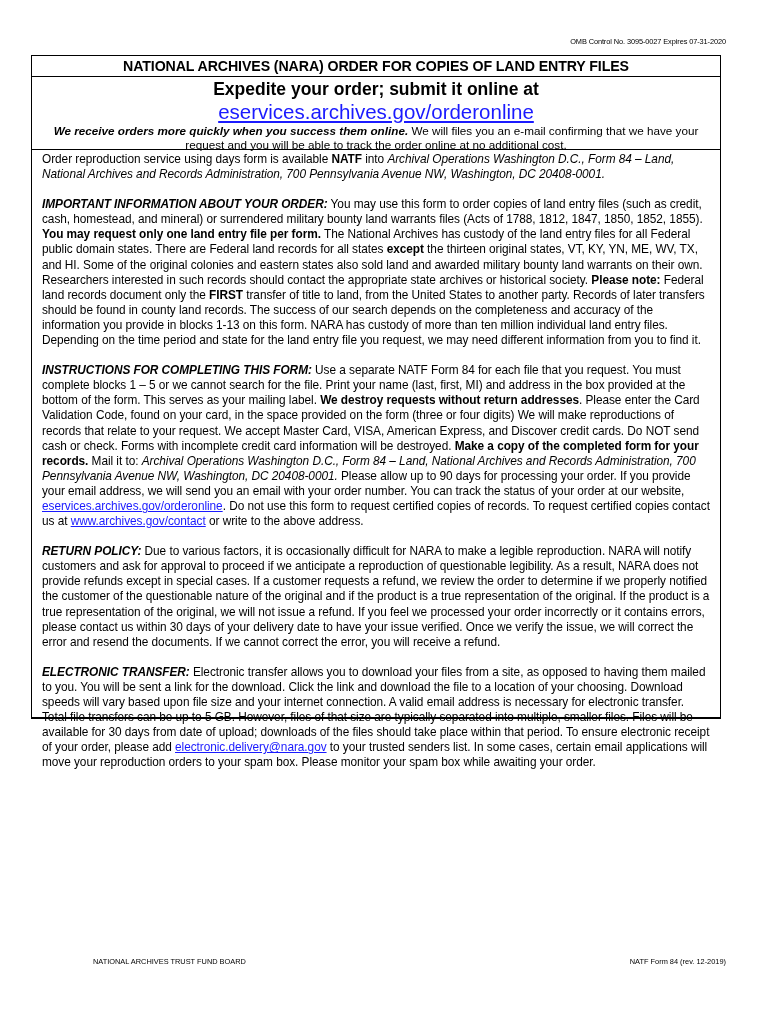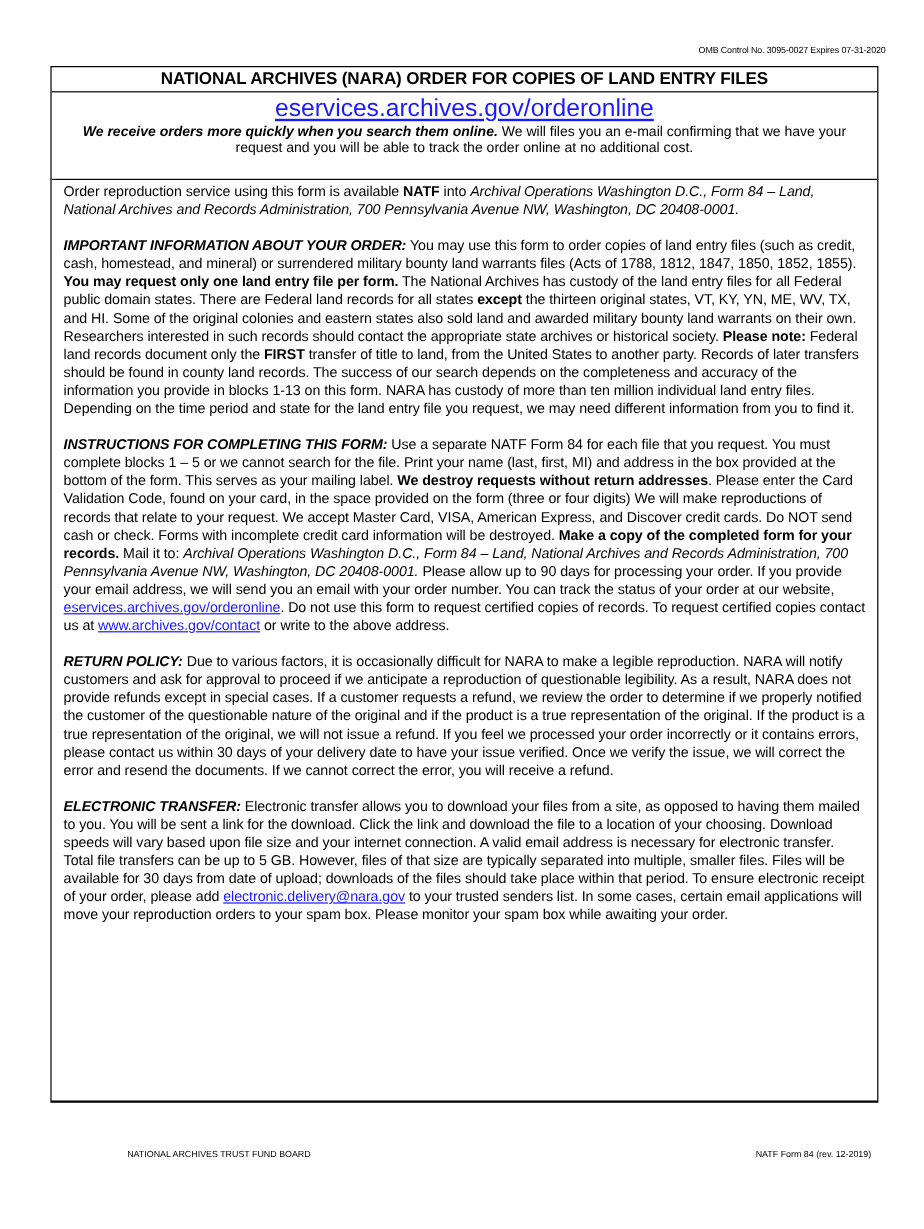--- a/index.html
+++ b/index.html
@@ -1,45 +1,46 @@
 <!DOCTYPE html>
 <html><head>
 <meta charset="utf-8">
 <style>
   html, body { margin:0; padding:0; background:#ffffff; }
   body { width:770px; height:1024px; position:relative; font-family:"Liberation Sans", sans-serif; color:#000; overflow:hidden; }
-  .omb { position:absolute; top:37px; right:32px; font-size:7.4px; letter-spacing:-0.1px; }
-  .frame { position:absolute; left:42px; top:55px; width:690px; height:864px; border:1.5px solid #000; border-bottom-width:2px; box-sizing:border-box; }
+  .omb { position:absolute; top:37px; right:44px; font-size:7.4px; letter-spacing:-0.1px; }
+  .frame { position:absolute; left:31px; top:55px; width:690px; height:664px; border:1.5px solid #000; border-bottom-width:2px; box-sizing:border-box; }
   .title-row { height:20px; border-bottom:1.5px solid #000; text-align:center; font-weight:bold; font-size:14.2px; line-height:21px; letter-spacing:-0.1px; }
   .online-box { height:73px; border-bottom:1.5px solid #000; text-align:center; box-sizing:border-box; padding-top:2px; }
   .expedite { font-weight:bold; font-size:17.5px; line-height:21px; }
   .online-link { font-size:20.5px; line-height:24px; color:#1a1aff; text-decoration:underline; display:inline-block; }
   .receive { font-size:11.7px; line-height:14px; padding:0 10px; }
   .receive b { font-style:italic; }
   .body { padding:2px 10px 0 10px; font-size:11.85px; line-height:15.1px; letter-spacing:-0.05px; }
   .body p { margin:0 0 15px 0; }
   .link { color:#1a1aff; text-decoration:underline; }
-  .footer-left { position:absolute; left:58px; top:957px; font-size:7.4px;padding-left:48px; }
+  .footer-left { position:absolute; left:45px; top:957px; font-size:7.4px;padding-left:48px; }
   .footer-right { position:absolute; right:44px; top:957px; font-size:7.4px; }
 </style>
 </head>
 <body>
 
 <div class="omb">OMB Control No. 3095-0027  Expires 07-31-2020</div>
 
 <div class="frame">
   <div class="title-row">NATIONAL ARCHIVES (NARA) ORDER FOR COPIES OF LAND ENTRY FILES</div>
 
   <div class="online-box">
+    <div class="expedite">Expedite your order; submit it online at</div>
     <a class="online-link">eservices.archives.gov/orderonline</a>
-    <div class="receive"><b>We receive orders more quickly when you search them online.</b><span>  We will files you an e-mail confirming that we have your request and you will be able to track the order online at no additional cost.</span></div>
+    <div class="receive"><b>We receive orders more quickly when you success them online.</b><span>  We will files you an e-mail confirming that we have your request and you will be able to track the order online at no additional cost.</span></div>
   </div>
 
   <div class="body">
-    <p><span>Order reproduction service using this form is available </span><b>NATF</b><span> into </span><i>Archival Operations Washington D.C., Form 84 – Land, National Archives and Records Administration, 700 Pennsylvania Avenue NW, Washington, DC 20408-0001.</i></p>
+    <p><span>Order reproduction service using days form is available </span><b>NATF</b><span> into </span><i>Archival Operations Washington D.C., Form 84 – Land, National Archives and Records Administration, 700 Pennsylvania Avenue NW, Washington, DC 20408-0001.</i></p>
 
     <p><b><i>IMPORTANT INFORMATION ABOUT YOUR ORDER:</i></b><span> You may use this form to order copies of land entry files (such as credit, cash, homestead, and mineral) or surrendered military bounty land warrants files (Acts of 1788, 1812, 1847, 1850, 1852, 1855). </span><b>You may request only one land entry file per form.</b><span> The National Archives has custody of the land entry files for all Federal public domain states. There are Federal land records for all states </span><b>except</b><span> the thirteen original states, VT, KY, YN, ME, WV, TX, and HI. Some of the original colonies and eastern states also sold land and awarded military bounty land warrants on their own. Researchers interested in such records should contact the appropriate state archives or historical society. </span><b>Please note:</b><span> Federal land records document only the </span><b>FIRST</b><span> transfer of title to land, from the United States to another party. Records of later transfers should be found in county land records. The success of our search depends on the completeness and accuracy of the information you provide in blocks 1-13 on this form. NARA has custody of more than ten million individual land entry files. Depending on the time period and state for the land entry file you request, we may need different information from you to find it.</span></p>
 
     <p><b><i>INSTRUCTIONS FOR COMPLETING THIS FORM:</i></b><span> Use a separate NATF Form 84 for each file that you request.  You must complete blocks 1 – 5 or we cannot search for the file. Print your name (last, first, MI) and address in the box provided at the bottom of the form. This serves as your mailing label.  </span><b>We destroy requests without return addresses</b><span>.  Please enter the Card Validation Code, found on your card, in the space provided on the form (three or four digits)  We will make reproductions of records that relate to your request. We accept Master Card, VISA, American Express, and Discover credit cards.  Do NOT send cash or check.  Forms with incomplete credit card information will be destroyed.  </span><b>Make a copy of the completed form for your records.</b><span>  Mail it to: </span><i>Archival Operations Washington D.C., Form 84 – Land, National Archives and Records Administration, 700 Pennsylvania Avenue NW, Washington, DC 20408-0001.</i><span> Please allow up to 90 days for processing your order. If you provide your email address, we will send you an email with your order number. You can track the status of your order at our website, </span><a class="link">eservices.archives.gov/orderonline</a><span>. Do not use this form to request certified copies of records. To request certified copies contact us at </span><a class="link">www.archives.gov/contact</a><span> or write to the above address.</span></p>
 
     <p><b><i>RETURN POLICY:</i></b><span> Due to various factors, it is occasionally difficult for NARA to make a legible reproduction. NARA will notify customers and ask for approval to proceed if we anticipate a reproduction of questionable legibility. As a result, NARA does not provide refunds except in special cases. If a customer requests a refund, we review the order to determine if we properly notified the customer of the questionable nature of the original and if the product is a true representation of the original. If the product is a true representation of the original, we will not issue a refund. If you feel we processed your order incorrectly or it contains errors, please contact us within 30 days of your delivery date to have your issue verified. Once we verify the issue, we will correct the error and resend the documents. If we cannot correct the error, you will receive a refund.</span></p>
 
     <p><b><i>ELECTRONIC TRANSFER:</i></b><span> Electronic transfer allows you to download your files from a site, as opposed to having them mailed to you. You will be sent a link for the download. Click the link and download the file to a location of your choosing. Download speeds will vary based upon file size and your internet connection. A valid email address is necessary for electronic transfer. Total file transfers can be up to 5 GB. However, files of that size are typically separated into multiple, smaller files. Files will be available for 30 days from date of upload; downloads of the files should take place within that period. To ensure electronic receipt of your order, please add </span><a class="link">electronic.delivery@nara.gov</a><span> to your trusted senders list. In some cases, certain email applications will move your reproduction orders to your spam box. Please monitor your spam box while awaiting your order.</span></p>
   </div>
 </div>

